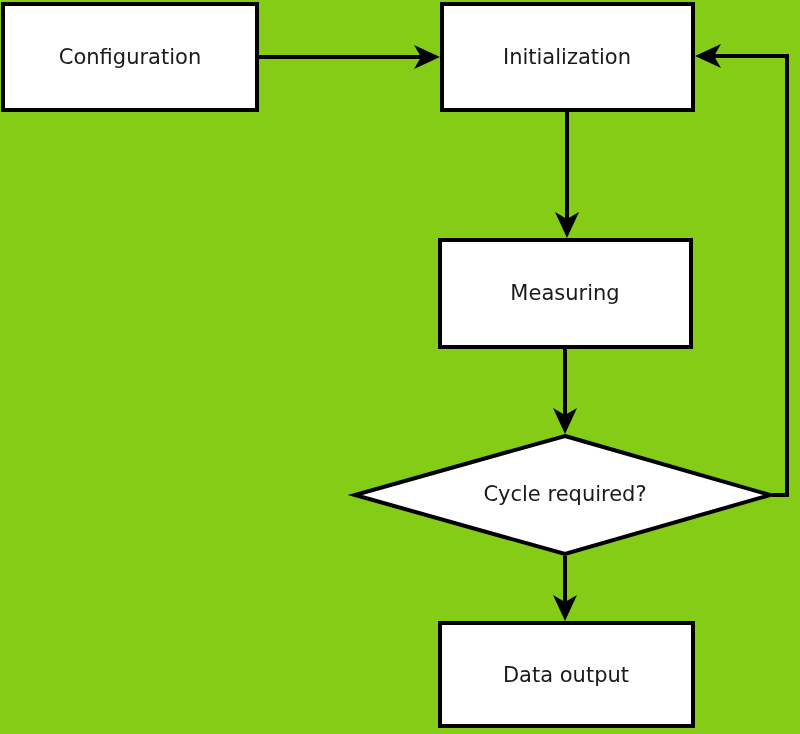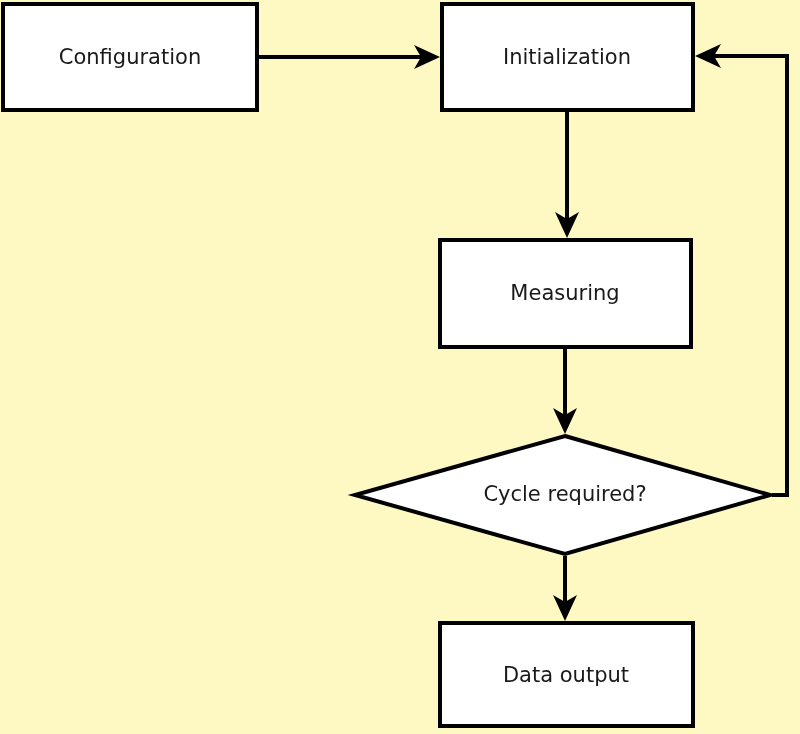--- a/index.html
+++ b/index.html
@@ -8,21 +8,21 @@
     padding: 0;
     background: #ffffff;
   }
   body {
     font-family: "DejaVu Sans", sans-serif;
   }
   #diagram-canvas {
     position: relative;
     width: 800px;
     height: 734px;
-    background: #fef9c3;
+    background: #84cc16;
     overflow: hidden;
   }
   #flow-svg {
     position: absolute;
     top: 0;
     left: 0;
     width: 800px;
     height: 734px;
     display: block;
   }

